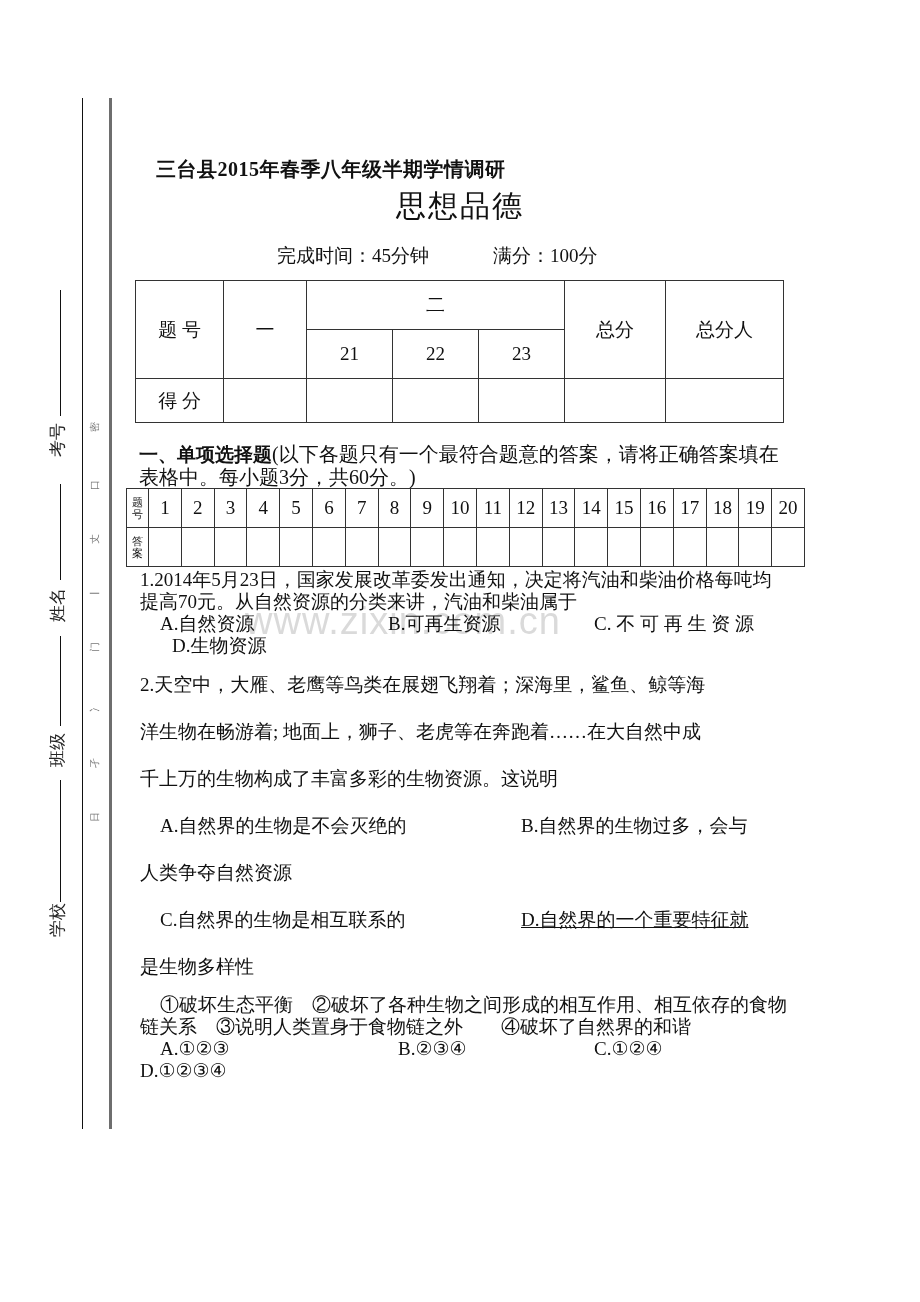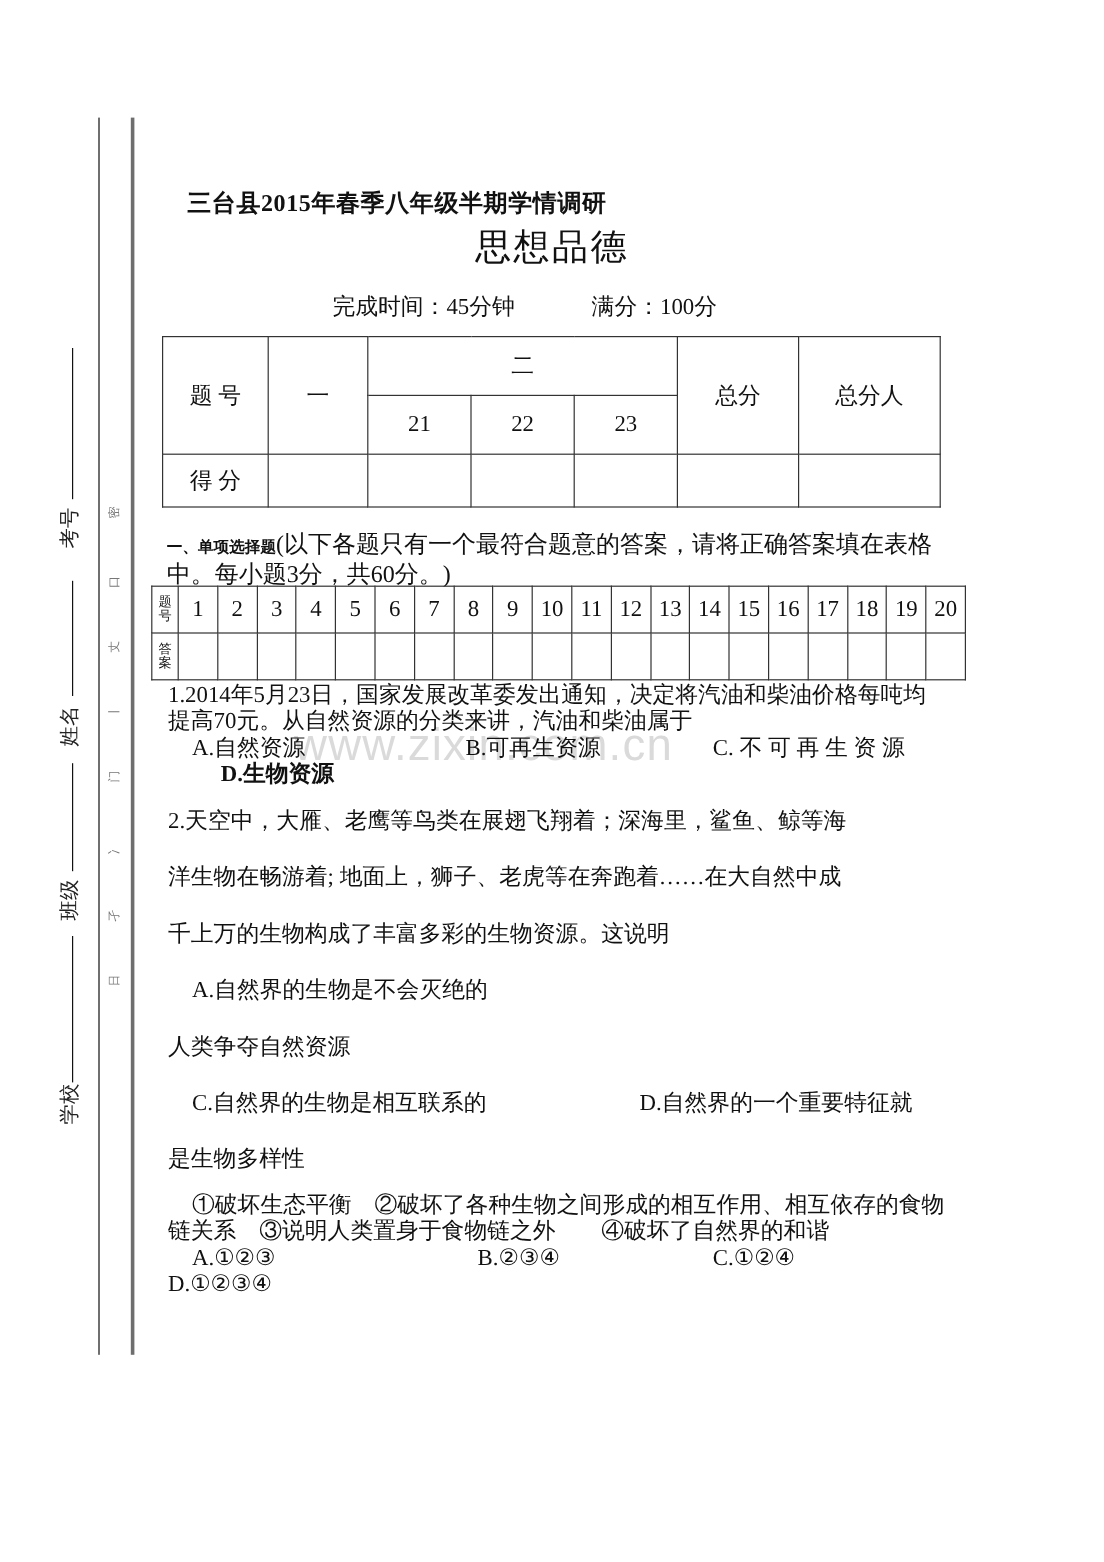--- a/index.html
+++ b/index.html
@@ -25,21 +25,21 @@
     .meta-line { left:277px; top:243px; font-size:19px; }
     .meta-line .gap { display:inline-block; width:64px; }
 
     
     table.score { position:absolute; left:135px; top:280px; border-collapse:collapse;
                   font-size:19px; }
     table.score td { border:1.3px solid #333; text-align:center; padding:0; }
 
     
     .section-head { left:139px; top:443px; width:650px; font-size:20px; line-height:23px; }
-    .section-head b { font-family:"DejaVu Sans","Liberation Sans",sans-serif; font-weight:bold; font-size:13px; }
+    .section-head b { font-family:"DejaVu Sans","Liberation Sans",sans-serif; font-weight:bold; font-size:19px; }
 
     
     table.answers { position:absolute; left:126px; top:488px; border-collapse:collapse;
                     font-size:19px; }
     table.answers td { border:1.2px solid #333; text-align:center; padding:0; height:38px; width:31.8px; }
     table.answers td.lbl { width:21px; font-size:11px; line-height:12px; }
 
     
     .q { position:absolute; left:140px; width:650px; font-size:19px; line-height:22px; }
     .q-wide { line-height:47px; }
@@ -166,35 +166,36 @@
 <div class="watermark">www.zixin.com.cn</div>
 
 <div class="q" style="top:569px;">
   <div>1.2014年5月23日，国家发展改革委发出通知，决定将汽油和柴油价格每吨均提高70元。从自然资源的分类来讲，汽油和柴油属于</div>
   <div class="opt-row">
     <span style="left:20px;font-family:Liberation Serif, serif;">A.自然资源</span>
     <span style="left:248px;">B.可再生资源</span>
     <span style="left:454px;">C. 不 可 再 生 资 源</span>
   </div>
   <div class="opt-row">
-    <span style="left:44px;font-weight:bold;">D.生物资源</span>
+    <span style="left:32px;">D.生物资源</span>
   </div>
 </div>
 
 <div class="q q-wide" style="top:661px;">
   <div>2.天空中，大雁、老鹰等鸟类在展翅飞翔着；深海里，鲨鱼、鲸等海</div>
   <div>洋生物在畅游着; 地面上，狮子、老虎等在奔跑着……在大自然中成</div>
   <div>千上万的生物构成了丰富多彩的生物资源。这说明</div>
   <div style="position:relative;height:47px;">
     <span style="position:absolute;left:20px;">A.自然界的生物是不会灭绝的</span>
+    <span style="position:absolute;left:381px;">B.自然界的生物过多，会与</span>
   </div>
   <div>人类争夺自然资源</div>
   <div style="position:relative;height:47px;">
     <span style="position:absolute;left:20px;">C.自然界的生物是相互联系的</span>
-    <span style="position:absolute;left:393px;">D.自然界的一个重要特征就</span>
+    <span style="position:absolute;left:381px;text-decoration:underline;">D.自然界的一个重要特征就</span>
   </div>
   <div>是生物多样性</div>
 </div>
 
 <div class="q" style="top:994px;">
   <div style="text-indent:20px;">①破坏生态平衡　②破坏了各种生物之间形成的相互作用、相互依存的食物链关系　③说明人类置身于食物链之外　　④破坏了自然界的和谐</div>
   <div class="opt-row">
     <span style="left:20px;">A.①②③</span>
     <span style="left:258px;">B.②③④</span>
     <span style="left:454px;">C.①②④</span>

